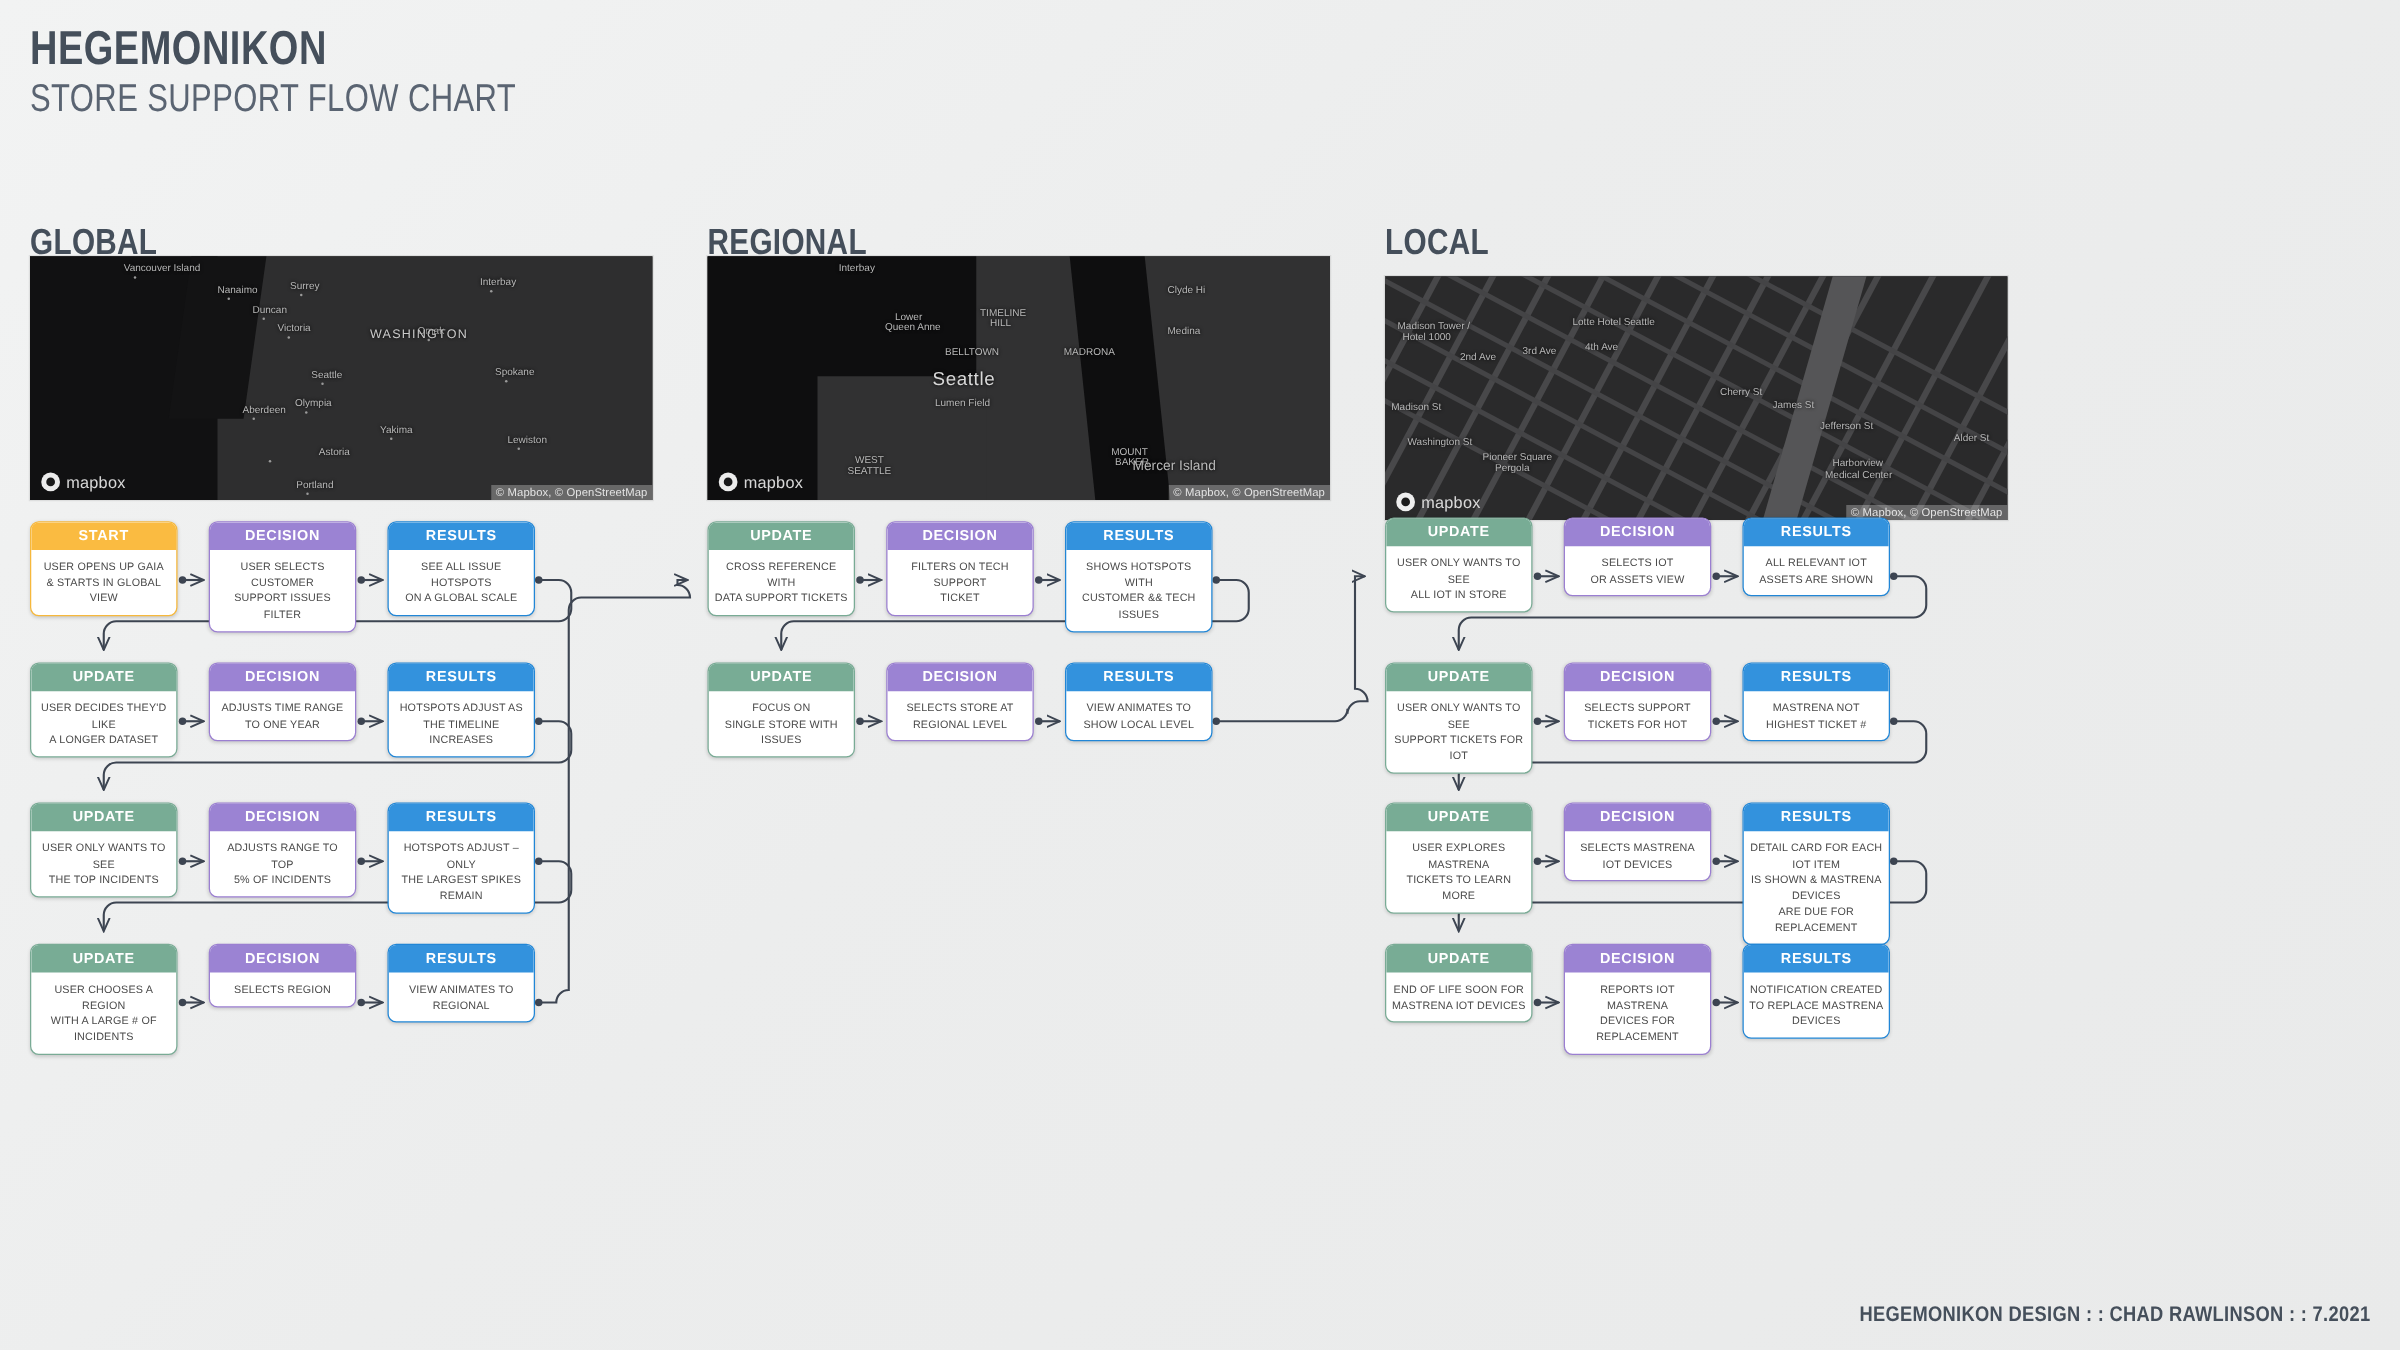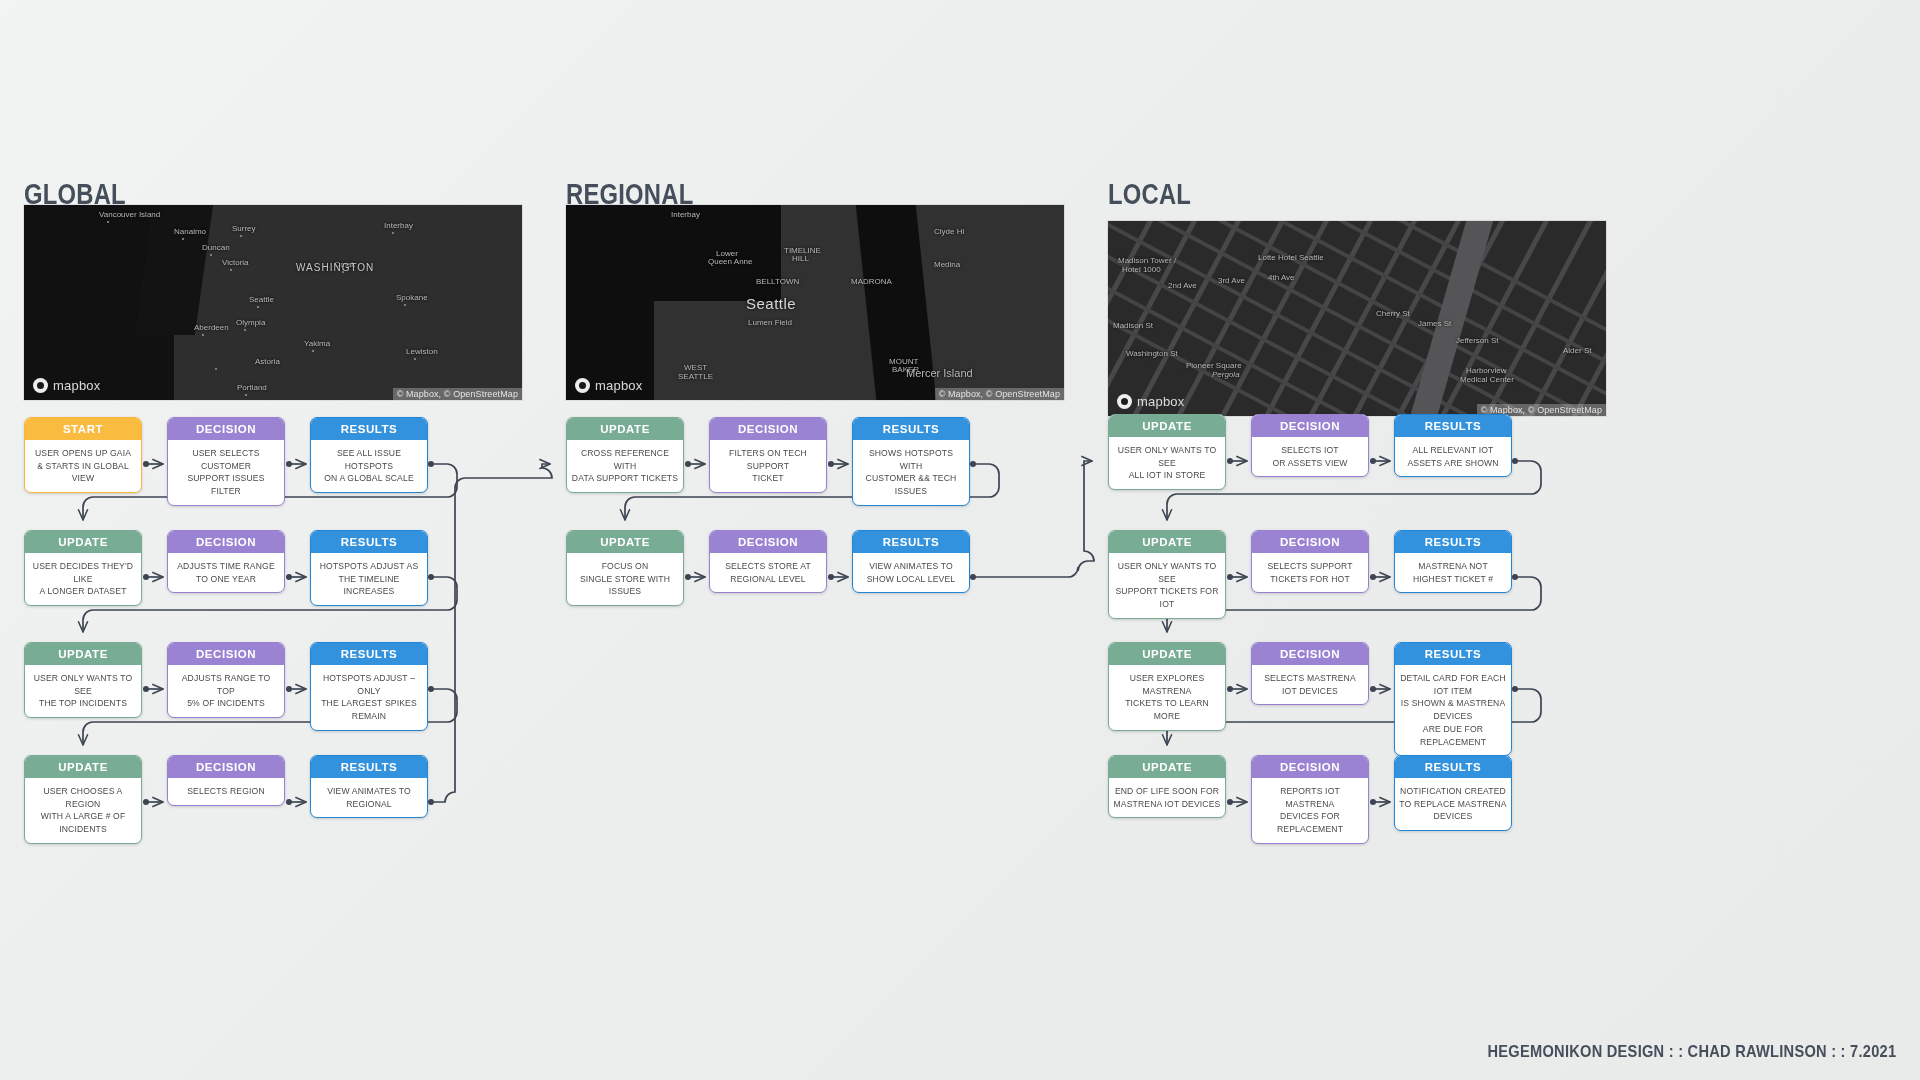--- a/index.html
+++ b/index.html
@@ -105,20 +105,24 @@
     position:absolute; right:24px; bottom:18px;
     font-size:17px; color:#454f5b; font-weight:700; letter-spacing:.3px;
     transform: scaleX(.86); transform-origin: right center;
   }
 </style>
 </head>
 <body>
 
 <div id="stage">
 
+  <div class="hdr">
+    <h1>HEGEMONIKON</h1>
+    <h2>STORE SUPPORT FLOW CHART</h2>
+  </div>
 
   <svg id="links" width="1920" height="1080">
       <defs>
         <marker id="arw" viewBox="0 0 10 10" refX="9" refY="5" markerWidth="7" markerHeight="7" orient="auto-start-reverse">
           <path d="M0,1 L9,5 L0,9" fill="none" stroke="#3d4552" stroke-width="1.3"></path>
         </marker>
       </defs>
       <circle cx="146" cy="464" r="3" fill="#3d4552"></circle>
       <path d="M148,464 L163,464" fill="none" stroke="#3d4552" stroke-width="1.7" marker-end="url(#arw)"></path>
       <circle cx="289" cy="464" r="3" fill="#3d4552"></circle>
@@ -354,21 +358,21 @@
         <div class="lbl" style="left: 14px; top: 44px;">Hotel 1000</div>
         <div class="lbl" style="left: 150px; top: 32px;">Lotte Hotel Seattle</div>
         <div class="lbl" style="left: 5px; top: 100px;">Madison St</div>
         <div class="lbl" style="left: 268px; top: 88px;">Cherry St</div>
         <div class="lbl" style="left: 310px; top: 98px;">James St</div>
         <div class="lbl" style="left: 348px; top: 115px;">Jefferson St</div>
         <div class="lbl" style="left: 358px; top: 145px;">Harborview</div>
         <div class="lbl" style="left: 352px; top: 154px;">Medical Center</div>
         <div class="lbl" style="left: 18px; top: 128px;">Washington St</div>
         <div class="lbl" style="left: 78px; top: 140px;">Pioneer Square</div>
-        <div class="lbl" style="left: 104px; top: 149px; font-style: italic;">Pergola</div>
+        <div class="lbl" style="left: 88px; top: 149px;">Pergola</div>
         <div class="lbl" style="left: 60px; top: 60px;">2nd Ave</div>
         <div class="lbl" style="left: 110px; top: 55px;">3rd Ave</div>
         <div class="lbl" style="left: 160px; top: 52px;">4th Ave</div>
         <div class="lbl" style="left: 455px; top: 125px;">Alder St</div>
         <div class="mapbox-logo">
           <span class="mk"></span>
           <span>mapbox</span>
         </div>
         <div class="attrib">© Mapbox, © OpenStreetMap</div>
       </div>

